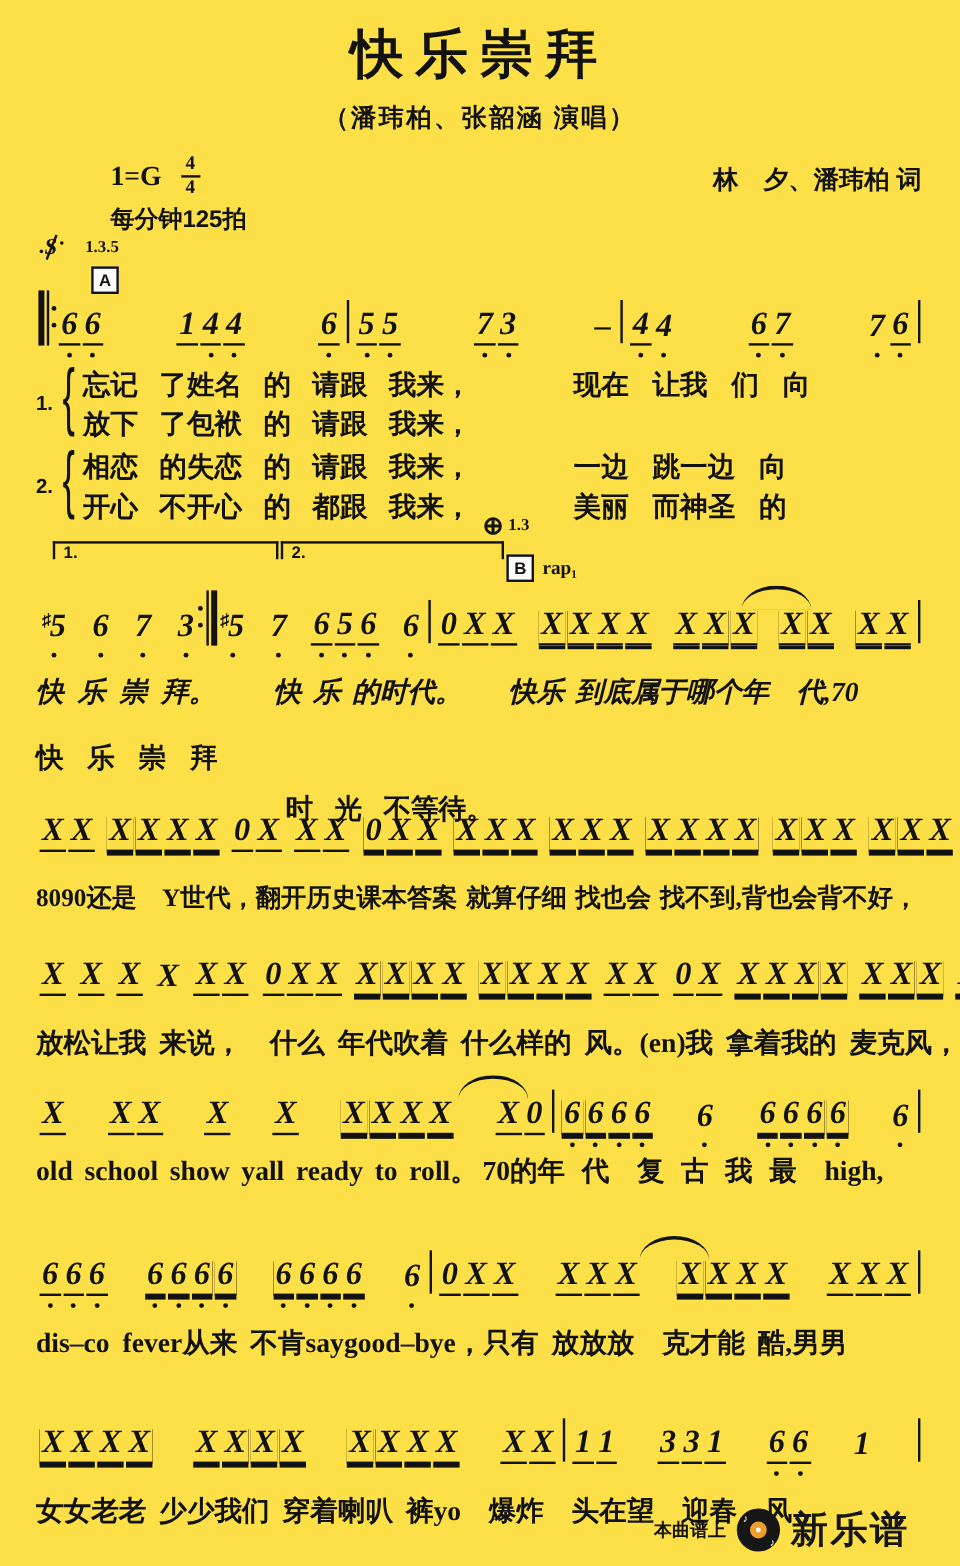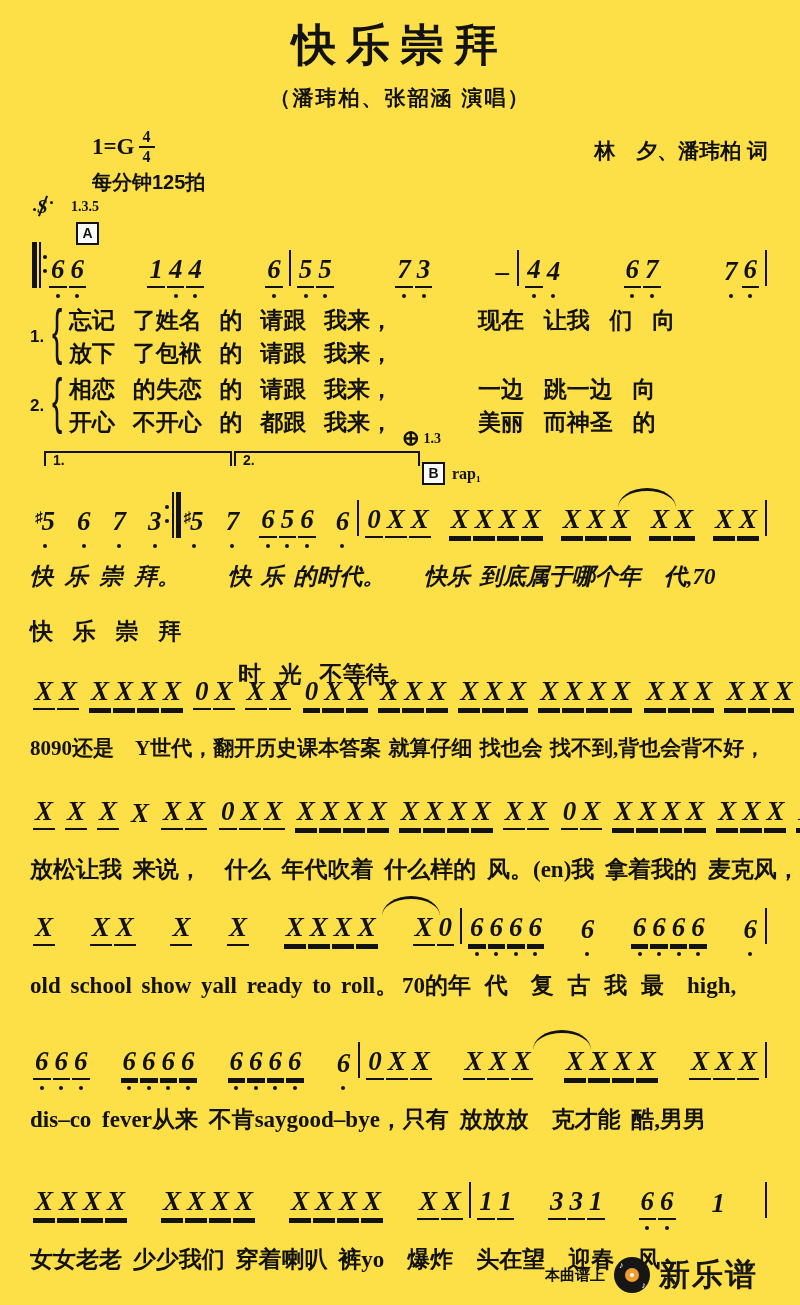--- a/index.html
+++ b/index.html
@@ -4,21 +4,21 @@
 <style>
   html,body{margin:0;padding:0;}
   body{background:#e8e8e6;font-family:"Liberation Sans","DejaVu Sans",sans-serif;}
   .page{position:relative;width:800px;height:1305px;background:#fbfbf8;color:#121212;overflow:hidden;margin:0 auto;}
 
   
   .title{position:absolute;top:16px;left:0;right:0;margin:0;text-align:center;
          font-size:44px;font-weight:900;letter-spacing:10px;}
   .subtitle{position:absolute;top:84px;left:0;right:0;text-align:center;
             font-size:21px;font-weight:700;letter-spacing:2px;}
-  .keyrow{position:absolute;left:92px;top:128px;display:flex;align-items:center;gap:4px;
+  .keyrow{position:absolute;left:92px;top:128px;display:flex;align-items:center;gap:16px;
           font-size:23px;font-weight:700;font-family:"Liberation Serif",serif;}
   .frac{display:inline-flex;flex-direction:column;text-align:center;}
   .frac b{display:block;font-size:16px;line-height:1.15;font-weight:700;padding:0 4px;}
   .frac b.tp{border-bottom:2px solid #121212;}
   .tempo{position:absolute;left:92px;top:169px;font-size:20px;font-weight:800;}
   .credits{position:absolute;right:32px;top:132px;text-align:right;
            font-size:21px;font-weight:800;line-height:37px;}
   .segnorow{position:absolute;left:34px;top:196px;display:flex;align-items:center;gap:20px;
             font-size:14px;font-weight:800;font-family:"Liberation Serif",serif;}
   .segno{position:relative;display:inline-block;width:17px;height:22px;
@@ -82,21 +82,21 @@
   .vrows{flex:1;}
   .vrow{display:flex;height:33px;line-height:33px;}
   .lleft{flex:1;word-spacing:12px;}
   .lright{width:296px;word-spacing:14px;}
   .s2 .row1{display:flex;margin-top:8px;height:34px;line-height:34px;font-style:italic;}
   .s2 .p1{width:198px;word-spacing:6px;} .s2 .p2{width:196px;word-spacing:4px;} .s2 .p3{flex:1;word-spacing:4px;}
   .s2 .row2{margin-top:22px;word-spacing:14px;}
   .s2 .row3{margin-top:12px;padding-left:208px;word-spacing:12px;}
   .lyrline{margin-top:10px;word-spacing:5px;}
   .s3 .lyrline{font-size:21px;word-spacing:2px;}
-  .s5 .lyrsplit{display:flex;margin-top:10px;}
+  .s5 .lyrsplit{display:flex;}
   .s5 .len{width:372px;word-spacing:4px;}
   .s5 .lcn{flex:1;word-spacing:8px;}
 
   
   .footer{position:absolute;right:42px;top:1254px;display:flex;align-items:center;gap:9px;}
   .fprefix{font-size:15px;font-weight:800;}
   .vinyl{position:relative;width:36px;height:36px;border-radius:50%;background:#161616;display:inline-block;}
   .vinyl::before{content:"";position:absolute;inset:11px;background:var(--vc,#ef9d2c);border-radius:50%;}
   .vinyl::after{content:"";position:absolute;left:50%;top:50%;width:4px;height:4px;margin:-2px 0 0 -2px;
                 background:#fff;border-radius:50%;}

